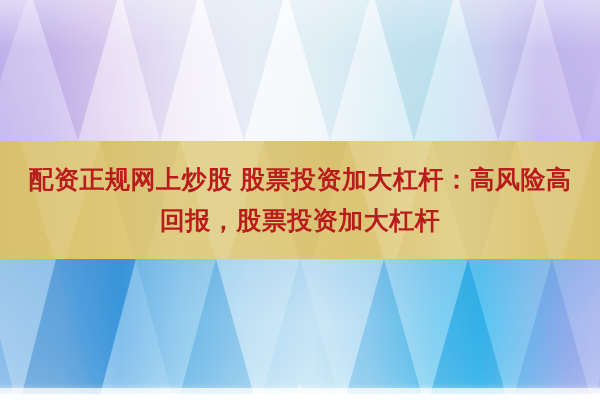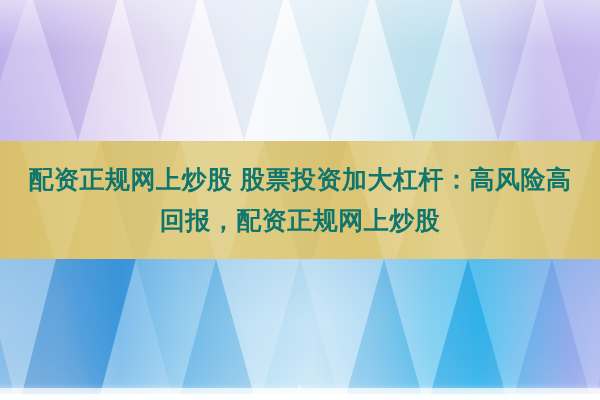--- a/index.html
+++ b/index.html
@@ -31,21 +31,21 @@
     height: 118px;
     display: flex;
     flex-direction: column;
     align-items: center;
     justify-content: center;
     z-index: 40;
     box-sizing: border-box;
     padding: 0 16px;
   }
   .title-line {
-    color: #0f766e;
+    color: #b91c1c;
     font-size: 25px;
     font-weight: bold;
     line-height: 41px;
     letter-spacing: 0.5px;
     white-space: nowrap;
     text-align: center;
     font-family: "Liberation Sans", "DejaVu Sans", sans-serif;
   }
   #watermark {
     position: absolute;
@@ -192,18 +192,18 @@
       <polygon points="468,259 510,410 552,259" fill="#ffffff" opacity="0.16"></polygon>
       <polygon points="510,410 552,259 594,410" fill="#6a7fd8" opacity="0.10"></polygon>
       <polygon points="552,259 594,410 620,259" fill="#ffffff" opacity="0.14"></polygon>
       <rect x="0" y="388" width="600" height="12" fill="#ffffff" opacity="0.72"></rect>
       <rect x="0" y="394" width="600" height="6" fill="#ffffff" opacity="0.85"></rect>
     </g>
   </svg>
 
   <div id="title-block">
     <div class="title-line">配资正规网上炒股 股票投资加大杠杆：高风险高</div>
-    <div class="title-line">回报，配资正规网上炒股</div>
+    <div class="title-line">回报，股票投资加大杠杆</div>
   </div>
 
   <div id="watermark">· ▲ ·</div>
 
 </div>
 
 </body></html>

